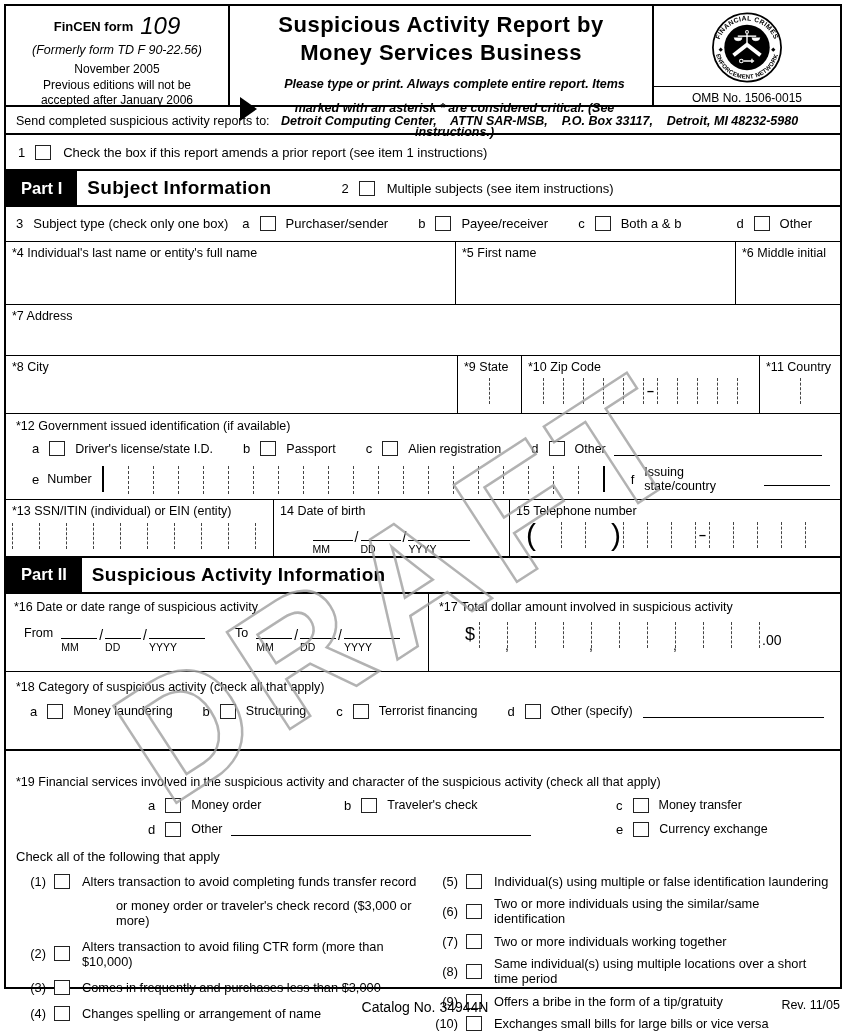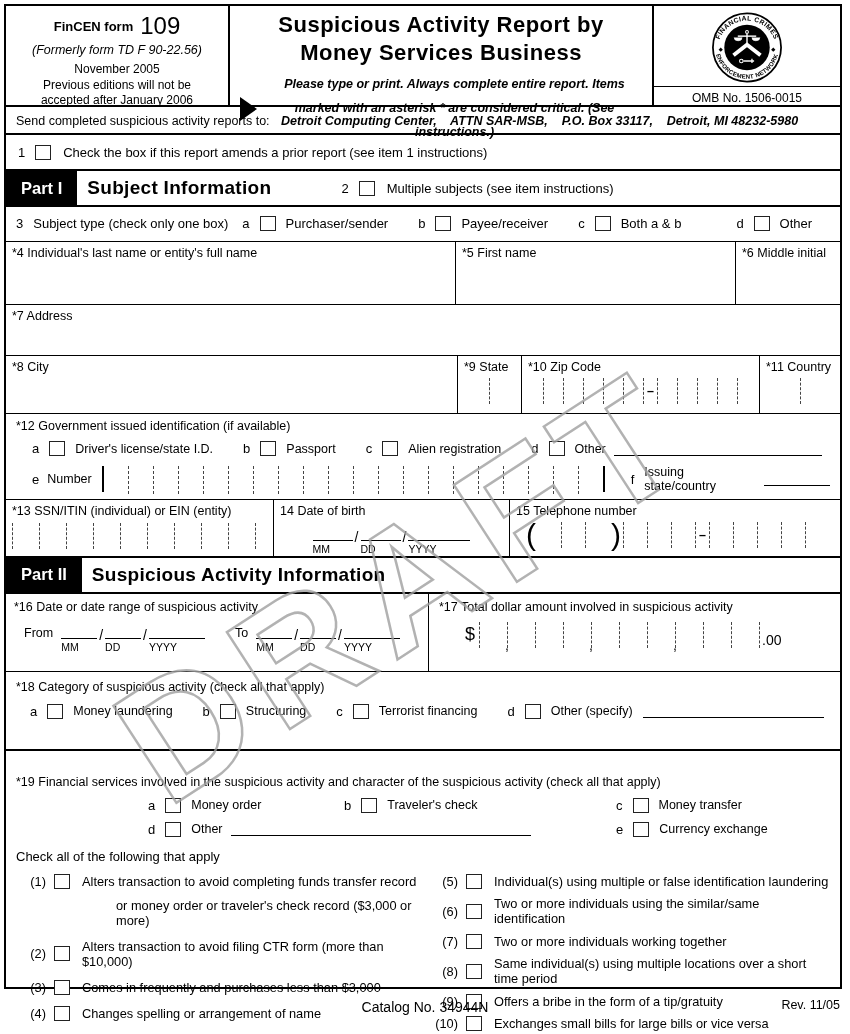--- a/index.html
+++ b/index.html
@@ -9,21 +9,21 @@
 
   
   .row{border-bottom:1.5px solid #000;box-sizing:border-box;position:relative;}
   .row.thick{border-bottom-width:2px;}
   .hflex{display:flex;align-items:center;}
 
   
   .hdr{display:flex;height:101px;border-bottom:2px solid #000;box-sizing:border-box;}
   .hdr-left{width:224px;border-right:2px solid #000;box-sizing:border-box;text-align:center;padding-top:6px;}
   .fincen-line{font-weight:bold;font-size:13px;}
-  .form-num{font-weight:400;font-size:24px;margin-left:7px;vertical-align:-3px;}
+  .form-num{font-weight:400;font-size:24px;margin-left:7px;vertical-align:-3px;font-style:italic;}
   .formerly{font-size:12.5px;margin-top:3px;font-style:italic;}
   .edition{font-size:12px;margin-top:5px;line-height:1.3;}
   .hdr-center{flex:1;border-right:2px solid #000;box-sizing:border-box;text-align:center;padding-top:5px;}
   .title{font-size:22px;font-weight:bold;line-height:1.25;letter-spacing:.5px;}
   .instr{display:flex;align-items:center;margin-top:7px;padding:0 6px 0 10px;}
   .arrow{width:0;height:0;border-top:12px solid transparent;border-bottom:12px solid transparent;border-left:17px solid #000;flex:0 0 auto;margin-right:6px;}
   .instr-lines{flex:1;font-weight:bold;font-size:12.5px;line-height:1.9;font-style:italic;}
   .hdr-right{width:186px;display:flex;flex-direction:column;align-items:center;justify-content:flex-start;padding-top:6px;box-sizing:border-box;}
   .omb{border-top:1.5px solid #000;width:100%;text-align:center;font-size:12px;padding-top:4px;margin-top:3px;}
 

